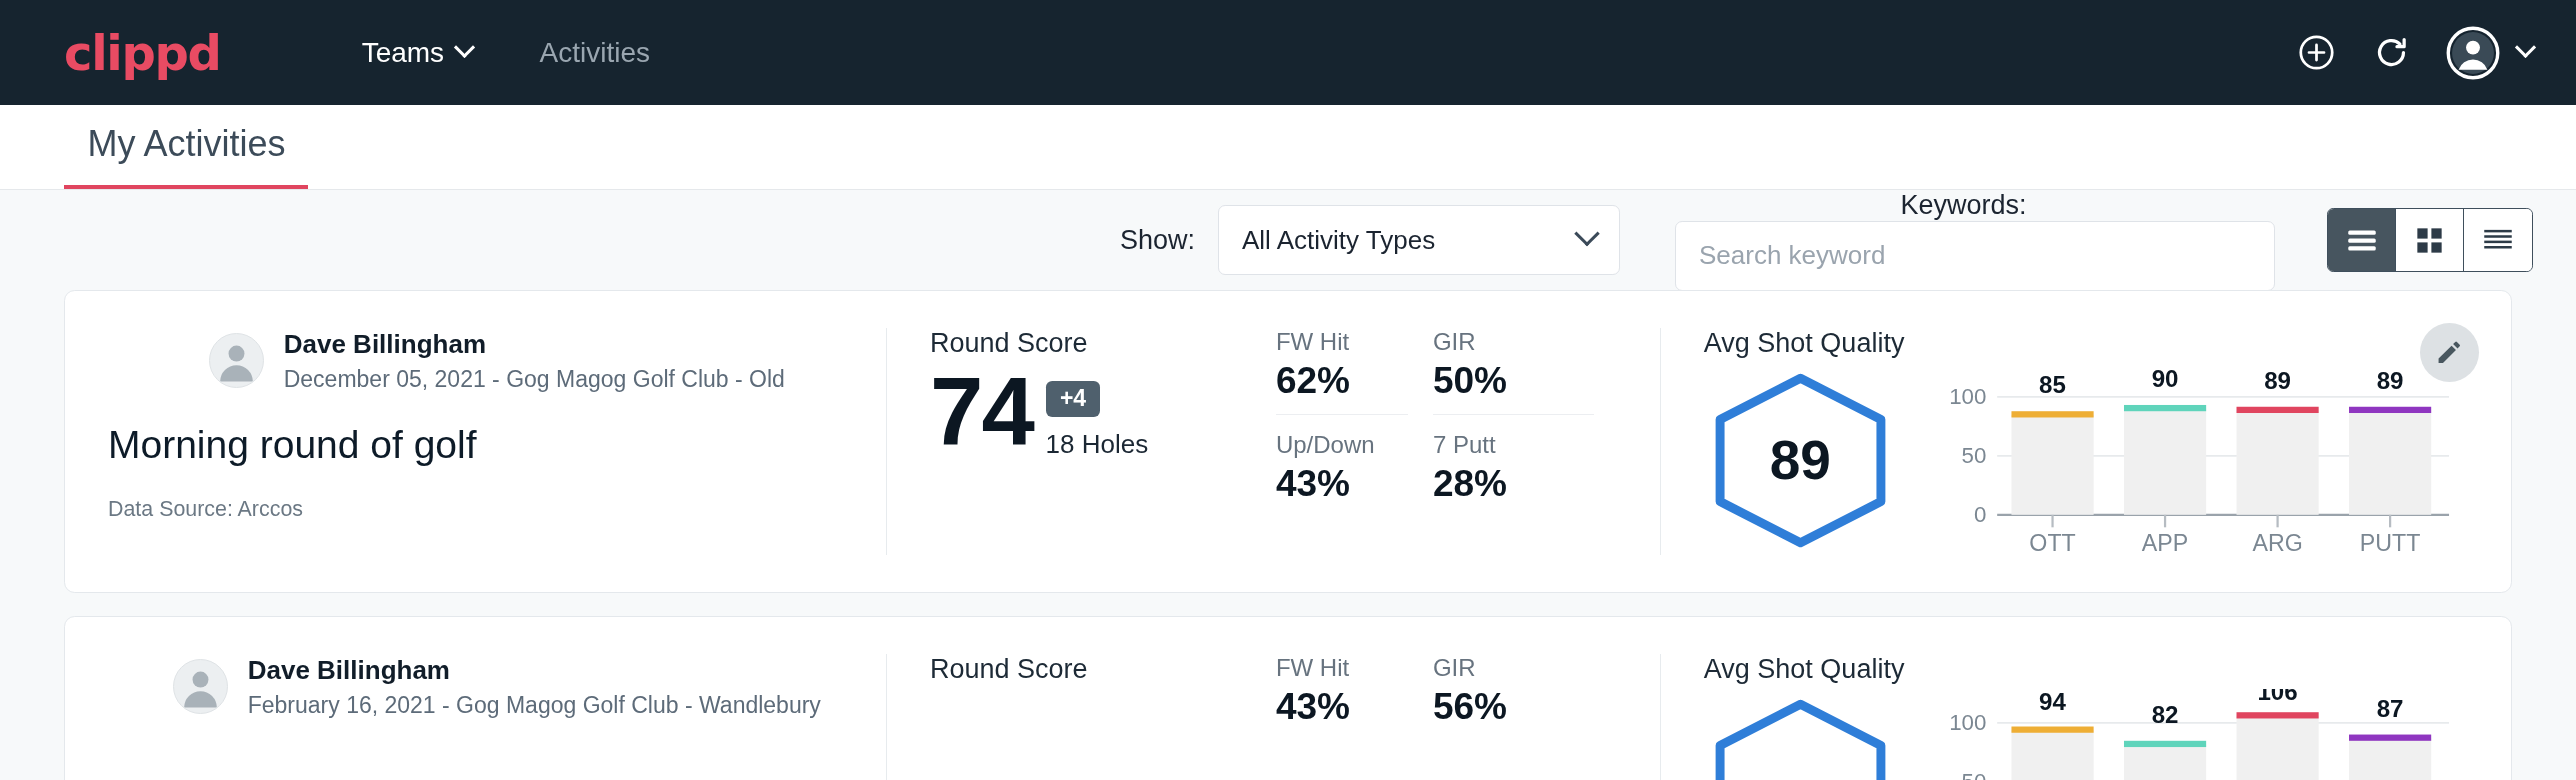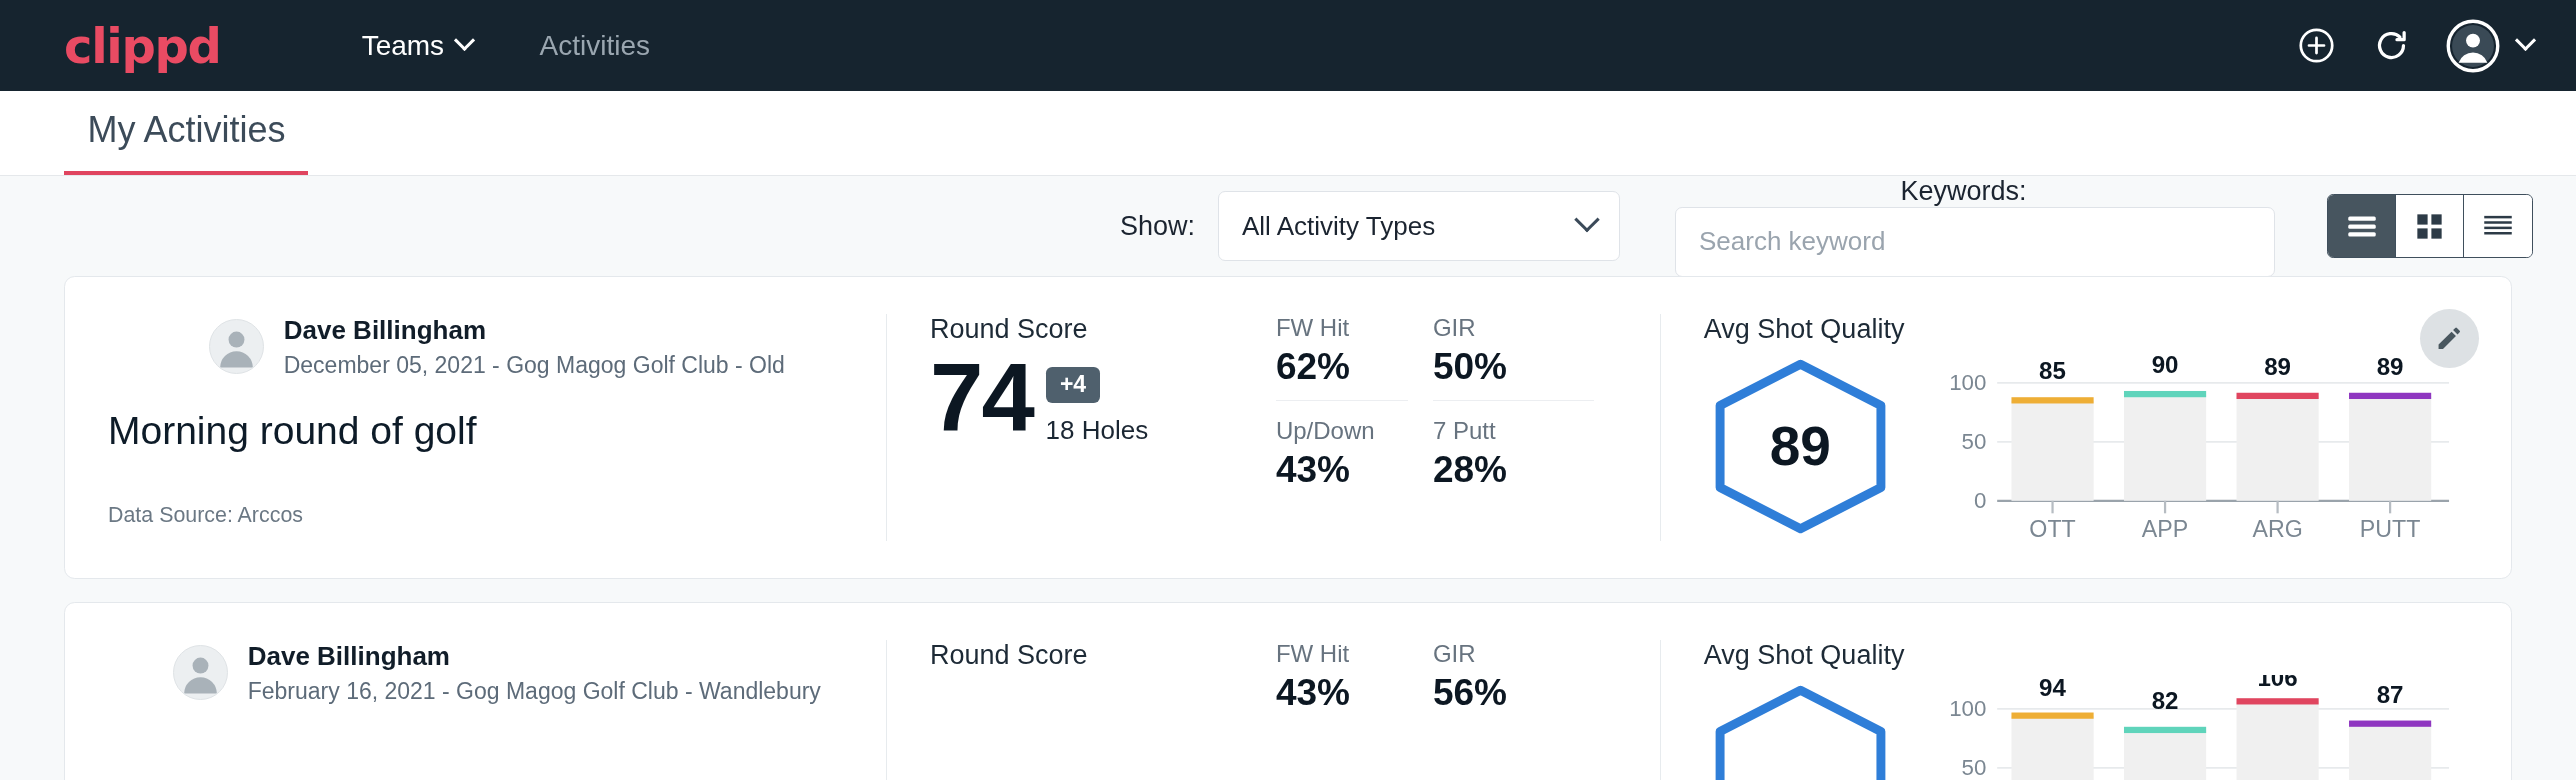--- a/index.html
+++ b/index.html
@@ -6,21 +6,21 @@
   html, body { width: 2576px; height: 780px; overflow: hidden; }
   body {
     font-family: "Liberation Sans", sans-serif;
     background: #f7f9fa;
     color: #111827;
     -webkit-font-smoothing: antialiased;
   }
 
   
   .appbar {
-    height: 91px;
+    height: 105px;
     background: #16242f;
     display: flex;
     align-items: center;
     padding: 0 43px 0 64px;
     position: relative;
   }
   .logo {
     font-size: 48px;
     font-weight: 700;
     letter-spacing: -1.3px;
@@ -161,21 +161,21 @@
     width: 55px; height: 55px; border-radius: 50%;
     background: #eceff1;
     border: 0.9px solid #dfe3e6;
     display:flex;align-items:flex-end;justify-content:center;
     overflow:hidden;
     flex: none;
   }
   .who-txt .nm { font-size: 26px; font-weight: 700; color: #111d29; line-height: 1.25; }
   .who-txt .meta { font-size: 23px; color: #5d6b79; margin-top: 5.4px;}
   .title { font-size: 39px; color: #0d1b28; margin-top: 30px; font-weight: 400; }
-  .src { font-size: 21.4px; color: #6b7884; margin-top: 50px; }
+  .src { font-size: 21.4px; color: #6b7884; margin-top: 30px; }
 
   .divider { width: 0.9px; background: #e7ebee; margin: 37px 0; flex: none; }
 
   .col-score { width: 389px; padding: 37px 0 0 43px; }
   .sec-h { font-size: 27px; color: #1d2a36; }
   .score-row { display: flex; align-items: flex-end; margin-top: 5.4px; }
   .score-num {
     font-size: 96px; font-weight: 700; color: #0c1722;
     line-height: 1; letter-spacing: -1.8px;
   }

